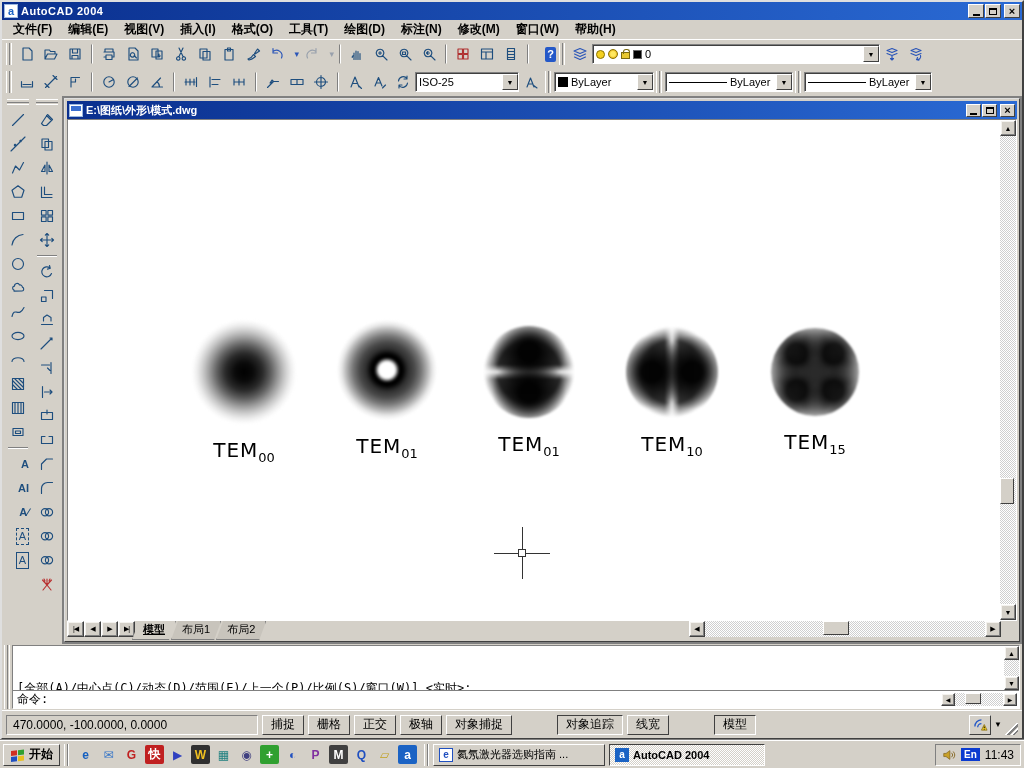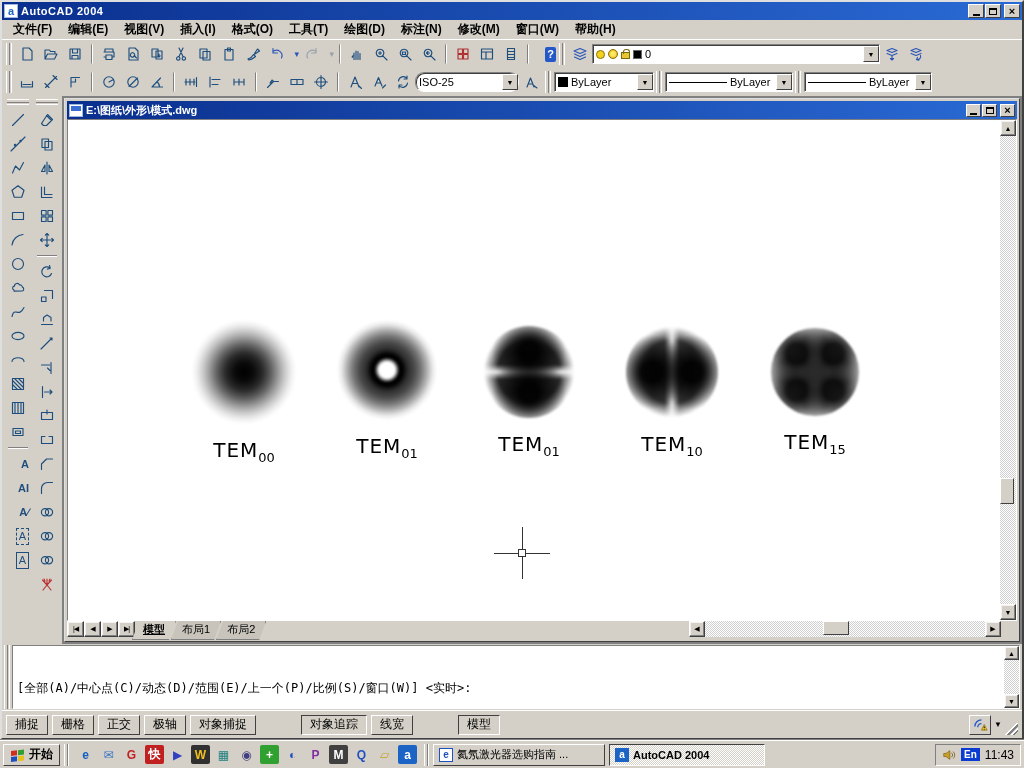--- a/index.html
+++ b/index.html
@@ -44,21 +44,21 @@
   .combo { display:flex; align-items:center; height:20px; background:#fff; border:1px solid; border-color:#808080 #fff #fff #808080; box-shadow:inset 1px 1px 0 #404040; font-size:11px; padding-left:3px; gap:3px; flex:0 0 auto; }
   .combo .arrow-btn { margin-left:auto; width:16px; height:16px; background:#d4d0c8; border:1px solid; border-color:#fff #404040 #404040 #fff; font-size:7px; display:flex; align-items:center; justify-content:center; }
   .layer-combo { width:288px; }
   .li-bulb { width:9px; height:9px; border-radius:50%; background:#f4d020; border:1px solid #8a7200; }
   .li-sun { width:10px; height:10px; border-radius:50%; background:radial-gradient(#ffe860 40%,#e8b820 70%); border:1px solid #8a7200; }
   .li-lock { width:9px; height:7px; background:#e8c830; border:1px solid #7a6a10; position:relative; margin-top:3px; }
   .li-lock:before { content:""; position:absolute; left:1px; top:-4px; width:5px; height:4px; border:1px solid #7a6a10; border-bottom:none; border-radius:3px 3px 0 0; }
   .li-swatch { width:9px; height:9px; background:#000; border:1px solid #666; }
   .swatch-black { width:10px; height:10px; background:#000; }
   .lt-line { width:58px; border-top:1px solid #000; }
-  .style-combo { width:104px;border-radius:9px; }
+  .style-combo { width:104px; }
   .color-combo { width:100px; }
   .lt-combo { width:128px; }
   .lw-combo { width:128px; }
 
   
   .main { flex:1; display:flex; min-height:0; }
   .left-toolbars { width:60px; display:flex; padding:1px 1px 0 2px; gap:1px; flex:0 0 auto; }
   .vtb { width:28px; display:flex; flex-direction:column; align-items:center; }
   .vgrip { width:22px; height:7px; margin:2px 0; background:repeating-linear-gradient(#fff 0 1px,#d4d0c8 1px 3px,#808080 3px 4px,#d4d0c8 4px 5px); flex:0 0 auto; }
   .vtb .tbtn { width:24px; height:24px; }
@@ -732,24 +732,35 @@
           <div class="cmd-lines">
             <div>[全部(A)/中心点(C)/动态(D)/范围(E)/上一个(P)/比例(S)/窗口(W)] &lt;实时&gt;:</div>
             
           </div>
           <div class="cmd-vscroll">
             <button class="sbtn">▲</button>
             <span class="vtrack"></span>
             <button class="sbtn">▼</button>
           </div>
         </div>
+        <div class="cmd-prompt">
+          <span>命令:</span>
+          <span class="mini-hscroll">
+            <button class="sbtn">◀</button>
+            <span class="htrack">
+                <span class="hthumb"></span>
+              </span>
+            <button class="sbtn">▶</button>
+          </span>
+        </div>
       </div>
     </div>
 
     <div class="statusbar">
+      <span class="coords">470.0000, -100.0000, 0.0000</span>
       <span style="display:contents">
         
       <button class="toggle">捕捉</button><button class="toggle">栅格</button><button class="toggle">正交</button><button class="toggle">极轴</button><button class="toggle">对象捕捉</button><button class="toggle pressed">对象追踪</button><button class="toggle">线宽</button><button class="toggle pressed">模型</button></span>
       <span class="sb-right">
         <span class="commcenter">
           <svg viewBox="0 0 16 16">
             <path d="M2 10a7 7 0 0 1 7-7" fill="none" stroke="#2458c8" stroke-width="1.4"></path>
             <path d="M5 11a4 4 0 0 1 4-4" fill="none" stroke="#2458c8" stroke-width="1.4"></path>
             <path d="M9 14l3-6 3 6z" fill="#f4d020" stroke="#806818" stroke-width="0.8"></path>
             <path d="M12 10.2v1.8M12 12.8v.6" stroke="#000" stroke-width="1"></path>

